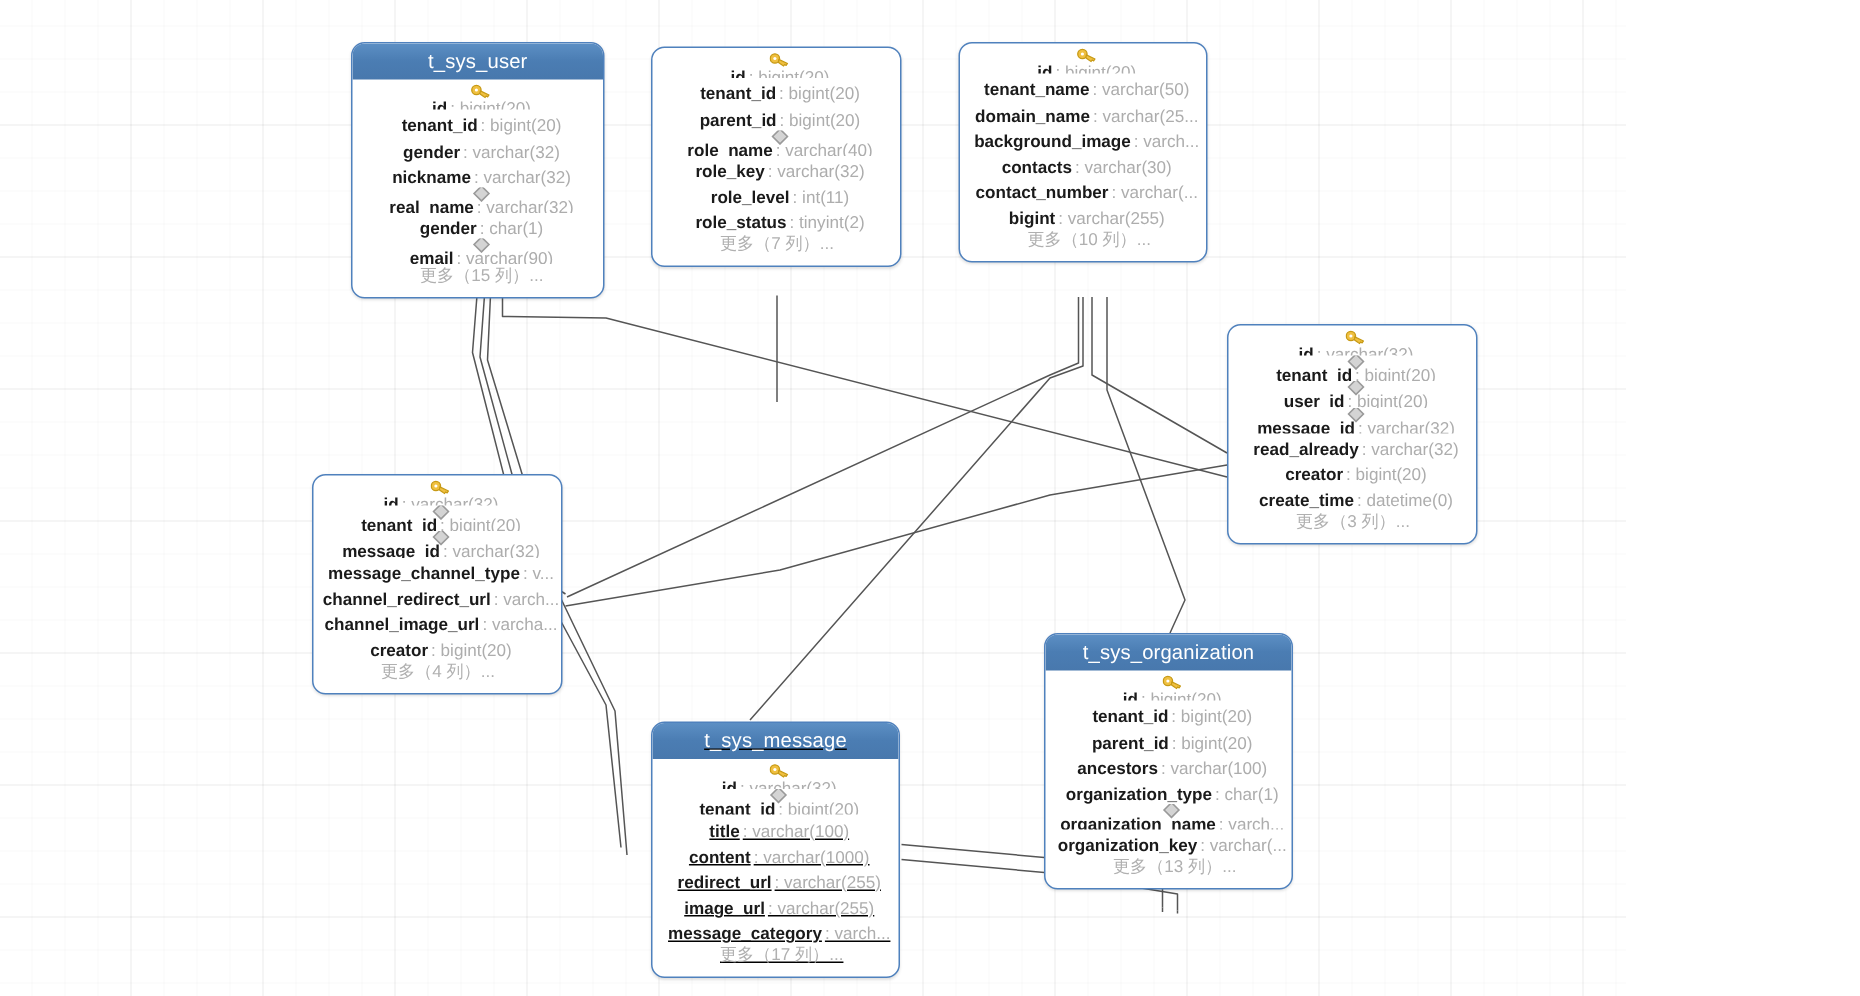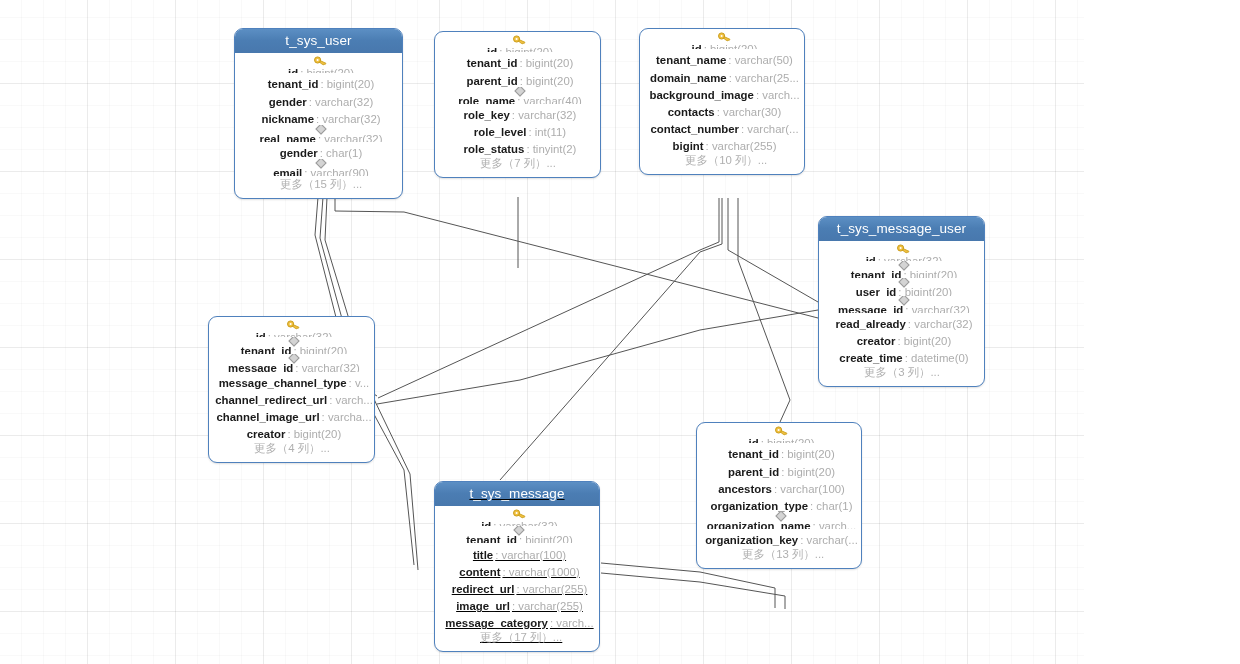--- a/index.html
+++ b/index.html
@@ -259,21 +259,20 @@
           <div class="col-row">
     <span class="col-mark"></span>
     <span>
       <span class="col-name">bigint</span><span class="col-type">: varchar(255)</span>
     </span>
   </div>
           <div class="more-row">更多（10 列）...</div>
         </div>
   </div>
       <div class="table-node" style="left: 818px; top: 216px; width: 167px;">
-    <div class="tbl-header">t_sys_message_user</div>
     <div class="tbl-body">
           <div class="col-row">
     <span class="col-mark">
   <svg class="keyicon" width="13" height="11" viewBox="0 0 13 11" xmlns="http://www.w3.org/2000/svg">
     <circle cx="3.6" cy="4" r="3.1" fill="#f0c040" stroke="#c79a16" stroke-width="0.9"></circle>
     <circle cx="3.6" cy="4" r="1.05" fill="#ffffff"></circle>
     <path d="M6.2 4.6 L12 7.3 L11.1 8.6 L10.1 8.0 L9.4 9.0 L8.4 8.4 L6.0 6.6 Z" fill="#f0c040" stroke="#c79a16" stroke-width="0.8" stroke-linejoin="round"></path>
   </svg>
 </span>
     <span>
@@ -432,20 +431,21 @@
           <div class="col-row">
     <span class="col-mark"></span>
     <span>
       <span class="col-name">message_category</span><span class="col-type">: varch...</span>
     </span>
   </div>
           <div class="more-row">更多（17 列）...</div>
         </div>
   </div>
       <div class="table-node" style="left: 696px; top: 422px; width: 166px;">
+    <div class="tbl-header">t_sys_organization</div>
     <div class="tbl-body">
           <div class="col-row">
     <span class="col-mark">
   <svg class="keyicon" width="13" height="11" viewBox="0 0 13 11" xmlns="http://www.w3.org/2000/svg">
     <circle cx="3.6" cy="4" r="3.1" fill="#f0c040" stroke="#c79a16" stroke-width="0.9"></circle>
     <circle cx="3.6" cy="4" r="1.05" fill="#ffffff"></circle>
     <path d="M6.2 4.6 L12 7.3 L11.1 8.6 L10.1 8.0 L9.4 9.0 L8.4 8.4 L6.0 6.6 Z" fill="#f0c040" stroke="#c79a16" stroke-width="0.8" stroke-linejoin="round"></path>
   </svg>
 </span>
     <span>

